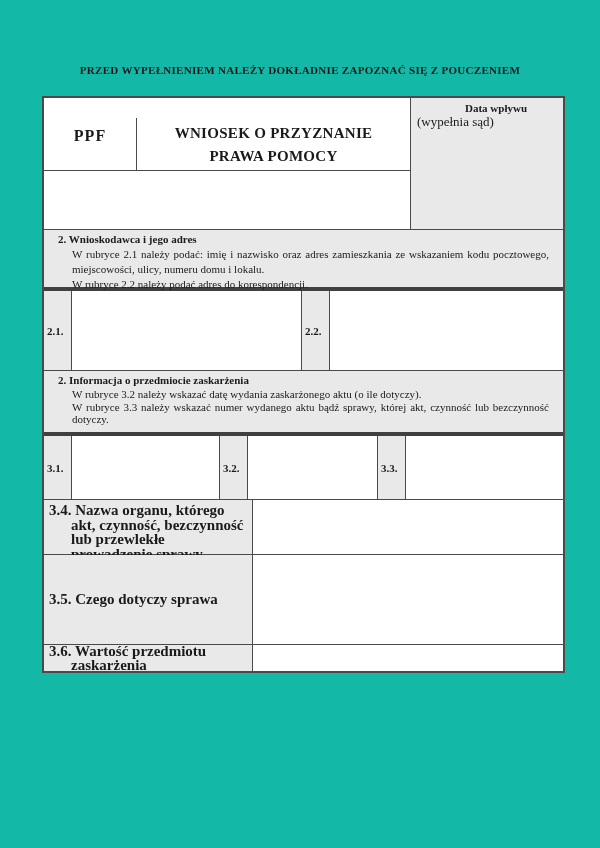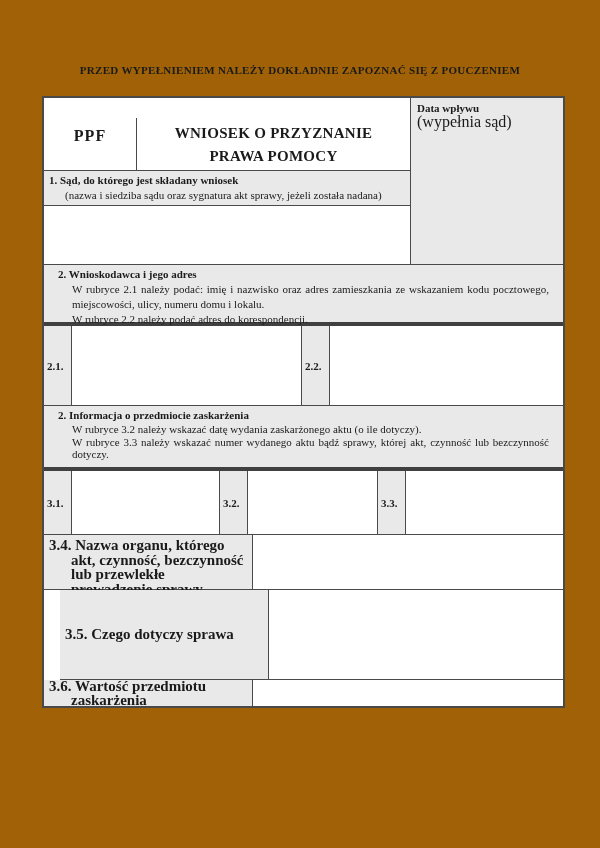--- a/index.html
+++ b/index.html
@@ -2,21 +2,21 @@
 <html><head>
 <meta charset="utf-8">
 <style>
   * { box-sizing: border-box; margin: 0; padding: 0; }
   html, body { background: #ffffff; }
   body {
     width: 600px; height: 848px;
     font-family: "Liberation Serif", serif;
     color: #1a1a1a;
   }
-  .page { position: relative; width: 600px; height: 848px; background: #a16207; overflow: hidden; }
+  .page { position: relative; width: 600px; height: 848px; background: #14b8a6; overflow: hidden; }
 
   .notice {
     position: absolute; top: 64px; left: 0; width: 600px;
     text-align: center; font-weight: bold; font-size: 11px; letter-spacing: 0.3px;
   }
 
   .form {
     position: absolute; left: 42px; top: 96px; width: 523px;
     border: 2px solid #4a4a4a;
     font-size: 11px;
@@ -35,22 +35,22 @@
   }
   .title-cell { flex: 1; text-align: center; padding-top: 4px; }
   .title-cell .t-line { font-weight: bold; font-size: 15px; line-height: 23px; letter-spacing: 0.3px; }
 
   .sec1-head { height: 35px; padding: 2px 5px; border-bottom: 1px solid #4a4a4a; }
   .sec-title { font-weight: bold; font-size: 11px; line-height: 15px; }
   .sec1-sub { padding-left: 16px; font-size: 11px; line-height: 14px; }
   .court-input { height: 58px; background: #fff; }
 
   .date-cell { flex: 1; padding: 3px 6px; display: flex; flex-direction: column; }
-  .date-label { font-weight: bold; font-size: 11px; line-height: 14px; }
-  .date-note { font-size: 16px; line-height: 14px; }
+  .date-label { font-weight: bold; font-size: 11px; line-height: 14px; margin-left: 48px; }
+  .date-note { font-size: 13px; line-height: 14px; }
   .date-fill { flex: 1; }
 
   .sec-head { padding: 2px 14px; border-bottom: 4px solid #404040; }
   .sec2-head { height: 61px; }
   .sec3-head { height: 65px; }
   .instr {
     padding-left: 14px; font-size: 11px; line-height: 15px;
     text-align: justify;
   }
   .sec3-head .instr { line-height: 12.6px; }
@@ -66,21 +66,21 @@
   .input-cell { background: #fff; }
   .input-cell.bordered { border-right: 1px solid #4a4a4a; }
   .w-230 { width: 230px; }
   .w-148 { width: 148px; }
   .w-130 { width: 130px; }
   .flex-fill { flex: 1; }
 
   .label-row { display: flex; }
   .label-row.bb { border-bottom: 1px solid #4a4a4a; }
   .row-34 { height: 55px; }
-  .row-35 { height: 90px; margin-left: 16px; }
+  .row-35 { height: 90px; }
   .row-36 { height: 26px; }
   .big-label {
     width: 209px; border-right: 1px solid #4a4a4a;
     font-weight: bold; font-size: 15px; line-height: 14.5px;
     padding: 3px 4px 3px 27px; text-indent: -22px;
   }
   .v-center { display: flex; align-items: center; }
   .v-center .lbl-inner { width: 100%; }
 </style>
 </head>
@@ -93,24 +93,20 @@
   <div class="form">
 
     <div class="top-block">
       <div class="top-left">
         <div class="row-header">
           <div class="ppf-cell">PPF</div>
           <div class="title-cell">
             <div class="t-line">WNIOSEK O PRZYZNANIE</div>
             <div class="t-line">PRAWA POMOCY</div>
           </div>
-        </div>
-        <div class="sec1-head gray">
-          <div class="sec-title">1. Sąd, do którego jest składany wniosek</div>
-          <div class="sec1-sub">(nazwa i siedziba sądu oraz sygnatura akt sprawy, jeżeli została nadana)</div>
         </div>
         <div class="court-input"></div>
       </div>
       <div class="date-cell gray">
         <div class="date-label">Data wpływu</div>
         <div class="date-note">(wypełnia sąd)</div>
         <div class="date-fill"></div>
       </div>
     </div>
 

